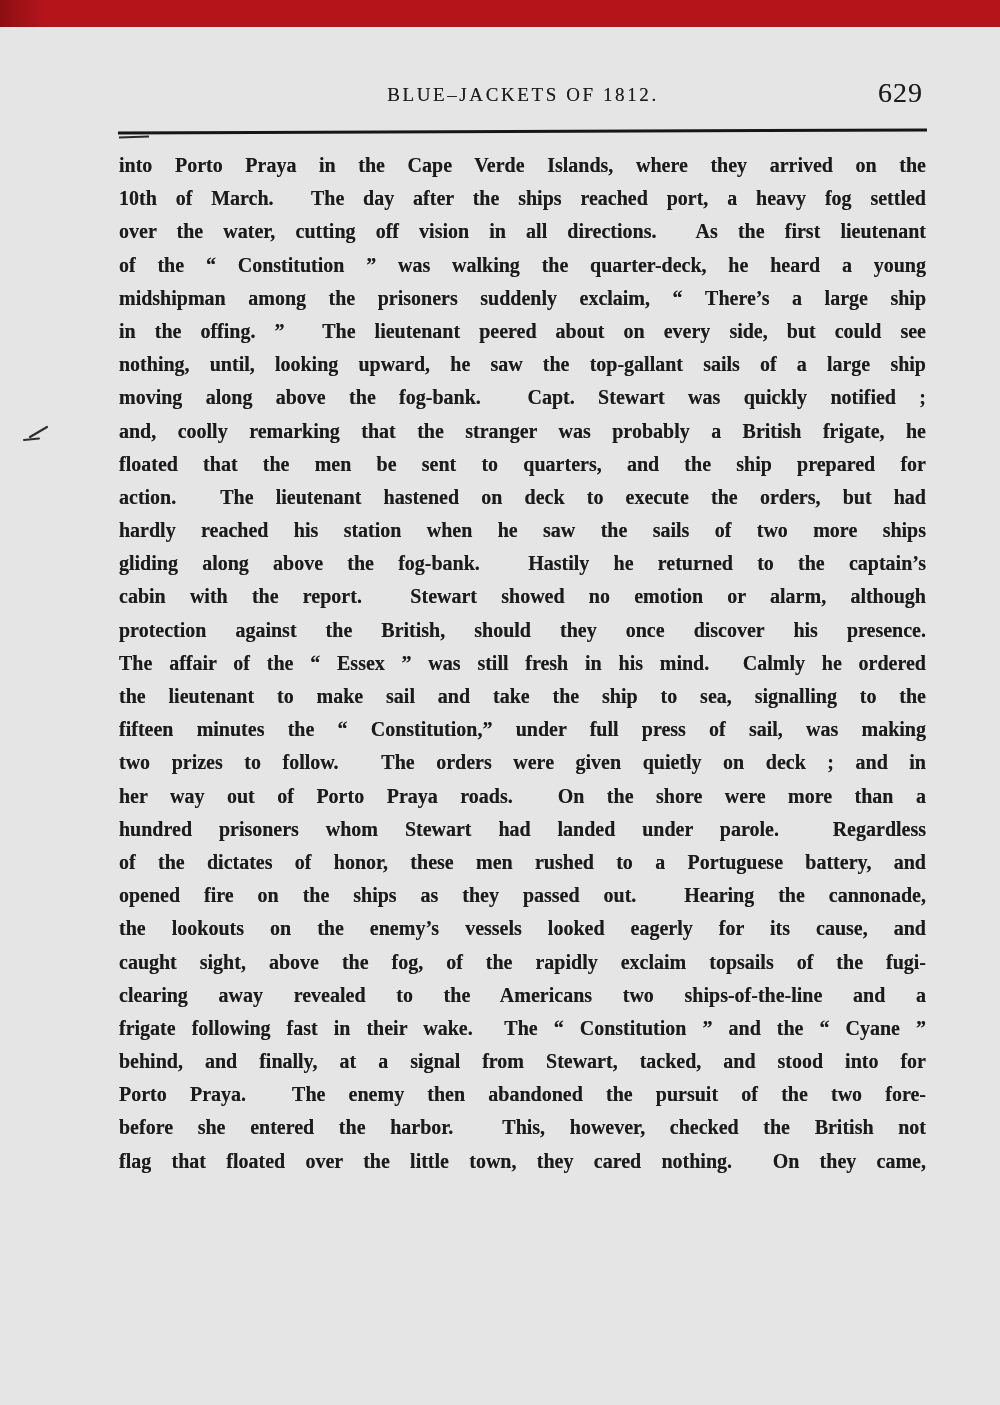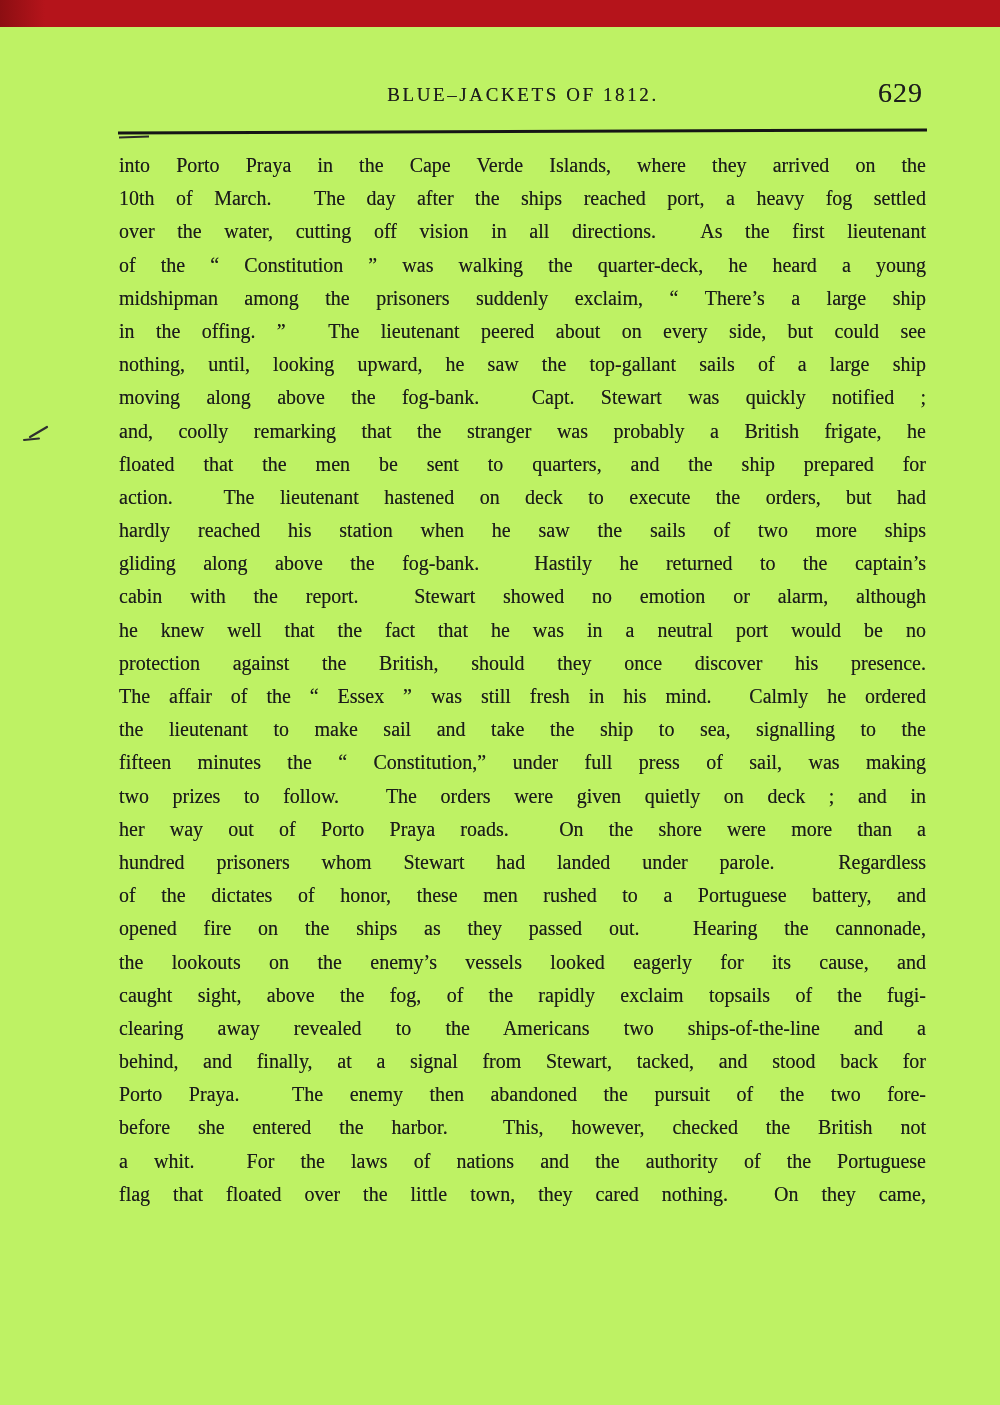--- a/index.html
+++ b/index.html
@@ -1,20 +1,20 @@
 <!DOCTYPE html>
 <html><head>
 <meta charset="utf-8">
 <style>
   * { margin:0; padding:0; box-sizing:border-box; }
   html,body { background:#ffffff; }
   .page {
     position:relative;
     width:1000px; height:1405px;
-    background:#bef264;
+    background:#e5e5e5;
     overflow:hidden;
     font-family:"Liberation Serif","DejaVu Serif",serif;
   }
   .scan-bar {
     position:absolute; top:0; left:0;
     width:1000px; height:27px;
     background:linear-gradient(to right,#8c0e12 0px,#b5141b 45px,#b5141b 100%);
   }
   .header-row {
     position:absolute; top:82px; left:120px; width:806px; height:30px;
@@ -54,20 +54,21 @@
     font-size:20px; line-height:33.2px;
     color:#1b1b1b;
     text-shadow:0 0 0.45px rgba(10,10,10,0.5);
   }
   .line {
     text-align:justify;
     text-align-last:justify;
     white-space:normal;
     height:33.2px;
     overflow:visible;
+    font-weight:bold;
   }
 </style>
 </head>
 <body>
 
 <div class="page">
 
   <div class="scan-bar" style="background: linear-gradient(to right, rgb(140, 14, 18) 0px, rgb(181, 20, 27) 45px);"></div>
 
   <div class="header-row">
@@ -91,33 +92,32 @@
       <div class="line">midshipman among the prisoners suddenly exclaim, “&nbsp;There’s a large ship</div>
       <div class="line">in the offing.&nbsp;”&nbsp; The lieutenant peered about on every side, but could see</div>
       <div class="line">nothing, until, looking upward, he saw the top-gallant sails of a large ship</div>
       <div class="line">moving along above the fog-bank.&nbsp; Capt. Stewart was quickly notified&nbsp;;</div>
       <div class="line">and, coolly remarking that the stranger was probably a British frigate, he</div>
       <div class="line">floated that the men be sent to quarters, and the ship prepared for</div>
       <div class="line">action.&nbsp; The lieutenant hastened on deck to execute the orders, but had</div>
       <div class="line">hardly reached his station when he saw the sails of two more ships</div>
       <div class="line">gliding along above the fog-bank.&nbsp; Hastily he returned to the captain’s</div>
       <div class="line">cabin with the report.&nbsp; Stewart showed no emotion or alarm, although</div>
-      <div class="line">he knew well that the fact that he was in a neutral port would be no</div>
       <div class="line">protection against the British, should they once discover his presence.</div>
       <div class="line">The affair of the “&nbsp;Essex&nbsp;” was still fresh in his mind.&nbsp; Calmly he ordered</div>
       <div class="line">the lieutenant to make sail and take the ship to sea, signalling to the</div>
       <div class="line">fifteen minutes the “&nbsp;Constitution,” under full press of sail, was making</div>
       <div class="line">two prizes to follow.&nbsp; The orders were given quietly on deck&nbsp;; and in</div>
       <div class="line">her way out of Porto Praya roads.&nbsp; On the shore were more than a</div>
       <div class="line">hundred prisoners whom Stewart had landed under parole.&nbsp; Regardless</div>
       <div class="line">of the dictates of honor, these men rushed to a Portuguese battery, and</div>
       <div class="line">opened fire on the ships as they passed out.&nbsp; Hearing the cannonade,</div>
       <div class="line">the lookouts on the enemy’s vessels looked eagerly for its cause, and</div>
       <div class="line">caught sight, above the fog, of the rapidly exclaim topsails of the fugi-</div>
       <div class="line">clearing away revealed to the Americans two ships-of-the-line and a</div>
-      <div class="line">behind, and finally, at a signal from Stewart, tacked, and stood back for</div>
+      <div class="line">frigate following fast in their wake.&nbsp; The “&nbsp;Constitution&nbsp;” and the “&nbsp;Cyane&nbsp;”</div>
+      <div class="line">behind, and finally, at a signal from Stewart, tacked, and stood into for</div>
       <div class="line">Porto Praya.&nbsp; The enemy then abandoned the pursuit of the two fore-</div>
       <div class="line">before she entered the harbor.&nbsp; This, however, checked the British not</div>
-      <div class="line">a whit.&nbsp; For the laws of nations and the authority of the Portuguese</div>
       <div class="line">flag that floated over the little town, they cared nothing.&nbsp; On they came,</div>
     </div>
 
 </div>
 
 </body></html>

